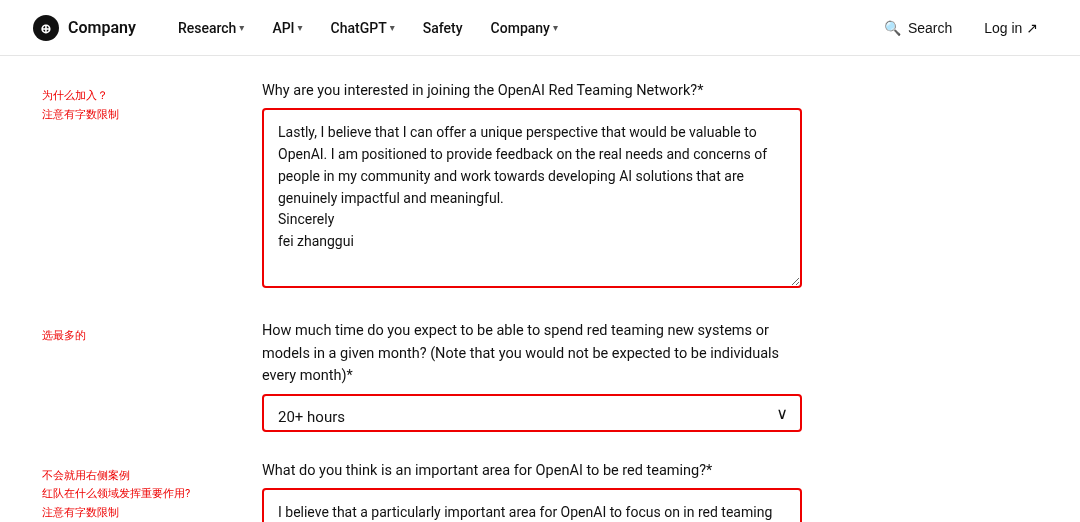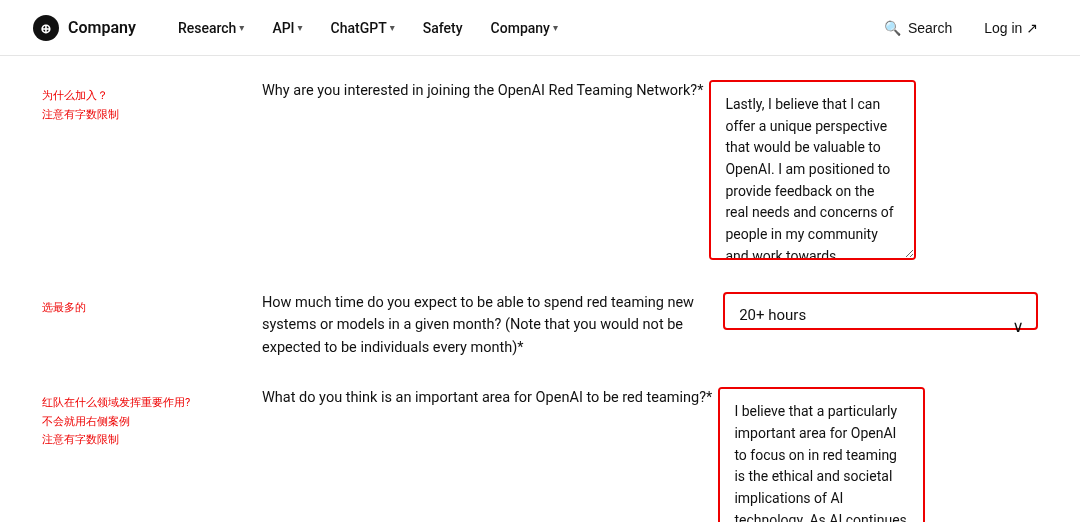--- a/index.html
+++ b/index.html
@@ -177,21 +177,21 @@
     }
     .form-row-annotation {
       width: 220px;
       flex-shrink: 0;
       padding-top: 8px;
       padding-right: 20px;
     }
     .form-row-content {
       flex: 1;
       display: flex;
-      flex-direction: row;
+      flex-direction: column;
       gap: 6px;
     }
 
     .textarea-scroll-wrapper {
       position: relative;
       max-width: 540px;
     }
   </style>
 </head>
 <body>
@@ -278,22 +278,22 @@
             <option>Less than 1 hour</option>
           </select>
           <span class="select-chevron">∨</span>
         </div>
       </div>
     </div>
 
     <div class="form-row">
       <div class="form-row-annotation">
         <div class="annotation-block">
+          <span class="annotation-text">不会就用右侧案例</span>
           <span class="annotation-text">红队在什么领域发挥重要作用?</span>
-          <span class="annotation-text">不会就用右侧案例</span>
           <span class="annotation-text">注意有字数限制</span>
         </div>
       </div>
       <div class="form-row-content">
         <div class="question-label">What do you think is an important area for OpenAI to be red teaming?*</div>
         <div class="textarea-scroll-wrapper">
           <textarea class="answer-textarea" rows="7" style="">I believe that a particularly important area for OpenAI to focus on in red teaming is the ethical and societal implications of AI technology. As AI continues to advance and become increasingly integrated into various aspects of our lives, it is crucial to thoroughly evaluate the potential impact on individuals and communities. This includes issues such as bias and fairness in AI algorithms, privacy concerns, and the potential displacement of jobs by</textarea>
         </div>
       </div>
     </div>

